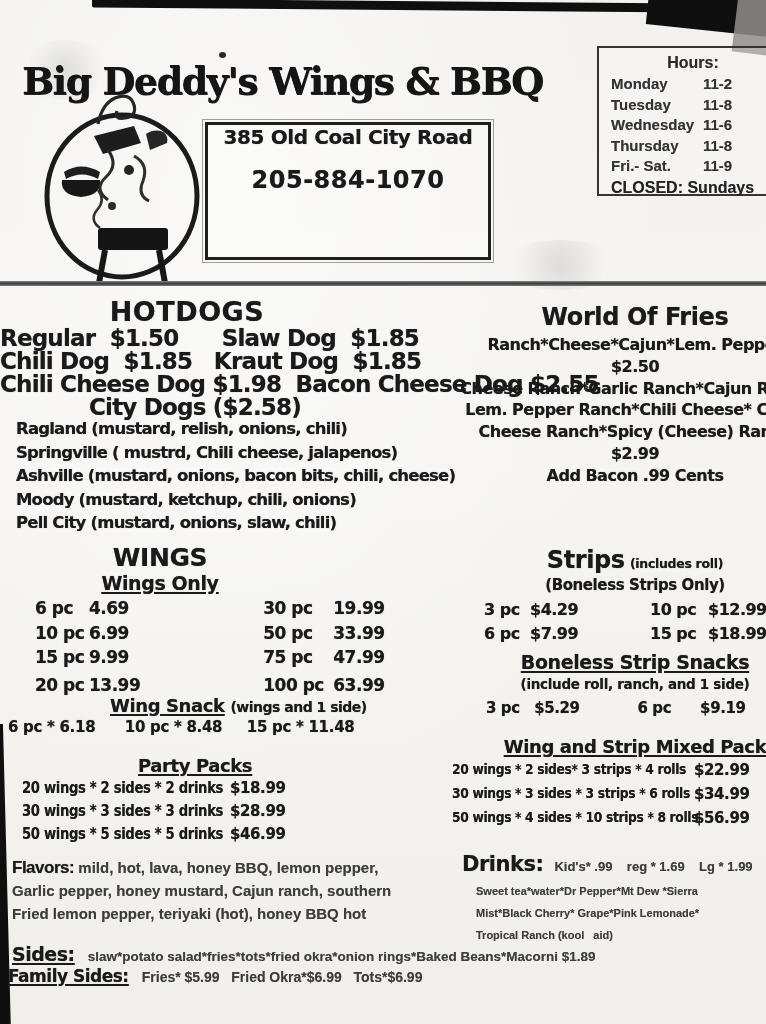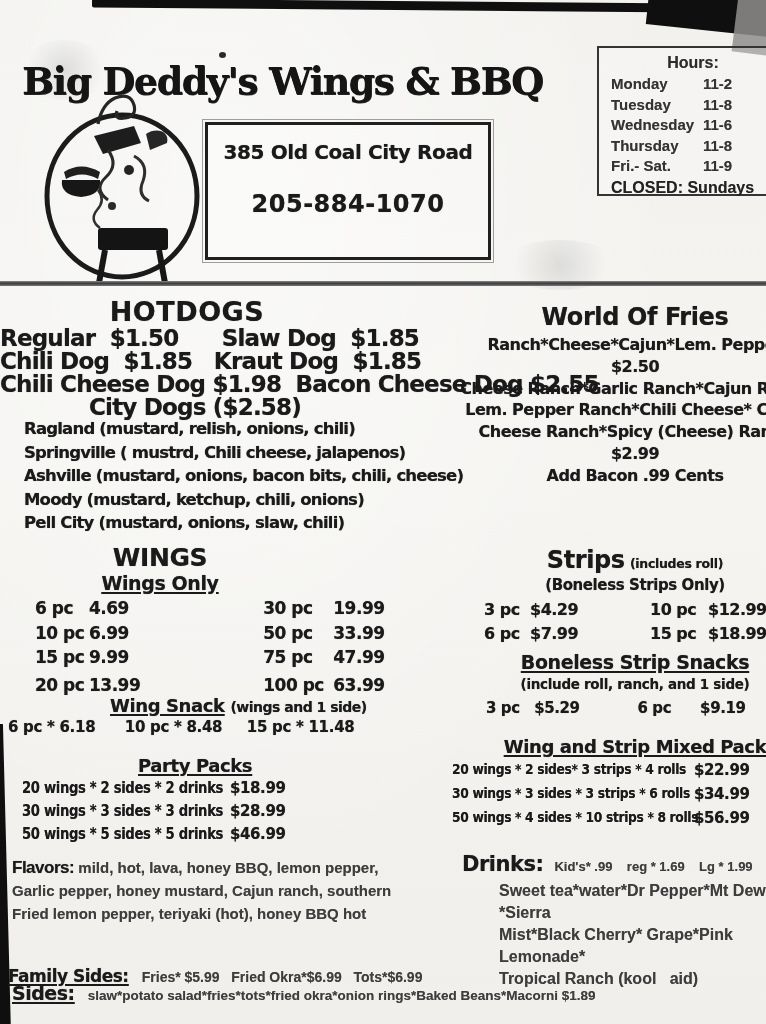--- a/index.html
+++ b/index.html
@@ -23,31 +23,31 @@
   .pre{white-space:pre;}
   .u{text-decoration:underline; text-decoration-thickness:2px; text-underline-offset:2px;}
   .abs{position:absolute;}
   .ctr{text-align:center;}
   .squish{display:inline-block; transform:scaleX(.88); transform-origin:0 50%;}
   
   .title{left:10px; top:58px; font-family:"DejaVu Serif", serif; font-weight:900; font-size:38px; letter-spacing:-1.5px; color:#151515; text-shadow:.5px .5px 0 #222;margin-left:12px;}
   .title-dot{left:219px; top:52px; width:7px; height:6px; background:#2a2a2a; border-radius:50%;}
   .addr-box{left:205px; top:122px; width:280px; height:132px; border:3px solid #1f1f1f; outline:1px solid #9f9e9b; outline-offset:2px; text-align:center; background:rgba(255,255,255,.25);}
   .addr-line{font-size:20px; line-height:25px;}
-  .addr-box .pad{padding-top:15px;}
-  .phone{font-size:24px; margin-top:25px; letter-spacing:.5px;}
+  .addr-box .pad{}
+  .phone{font-size:24px; margin-top:16px; letter-spacing:.5px;}
   .hours-box{left:597px; top:46px; width:190px; height:150px; border:2px solid #343434; padding:6px 10px 6px 12px; box-sizing:border-box; background:rgba(255,255,255,.2);}
   .hours-title{font-size:16px; text-align:center; color:#2c2c2c; margin-bottom:2px;}
   .hrow{display:grid; grid-template-columns:92px auto; font-size:15px; line-height:20.5px; color:#333;}
   .hours-closed{font-size:16px; color:#222; margin-top:2px;}
   .divider{left:0; top:281px; width:766px; height:5px; background:linear-gradient(180deg,#8a8a8a,#3a3a3a 45%,#777);}
   
   .hotdogs-title{left:37px; top:296px; width:300px; font-size:27px; letter-spacing:.5px;}
   .hd-lines{left:0; top:327px; width:390px; line-height:23px; font-size:23px; letter-spacing:-.8px;}
-  .hd-city{left:24px; top:417px; line-height:23.5px; font-size:16.5px; letter-spacing:-.8px;}
+  .hd-city{left:16px; top:417px; line-height:23.5px; font-size:16.5px; letter-spacing:-.8px;}
   .wings-title{left:10px; top:543px; width:300px; font-size:25px;}
   .wings-sub{left:10px; top:572px; width:300px; font-size:19px;}
   .wings-cols{left:35px; top:596px; display:flex; gap:28px;}
   .wcol .wrow{display:grid; grid-template-columns:54px auto; font-size:17px; line-height:24.5px; letter-spacing:-.5px;}
   .wcol.right .wrow{grid-template-columns:70px auto;}
   .wcol.right{margin-left:95px;}
   .snack-head{left:110px; top:695px; font-size:18px;}
   .snack-note{font-size:14px; letter-spacing:-.5px;}
   .snack-line{left:8px; top:718px; font-size:15px; letter-spacing:-.3px;}
   .party-head{left:110px; top:755px; font-size:18px;margin-left:28px;}
@@ -69,23 +69,23 @@
   .bss-head{left:440px; top:651px; width:390px; font-size:19px;}
   .bss-note{left:440px; top:676px; width:390px; font-size:13.5px; letter-spacing:-.3px;}
   .bss-line{left:486px; top:699px; font-size:15px;}
   .mix-head{left:440px; top:736px; width:390px; font-size:18px;}
   .mix-rows{left:452px; top:761px;}
   .mrow{position:relative; height:24px; font-size:14px; letter-spacing:-.4px;}
   .mrow .price{position:absolute; left:242px; top:0; transform:none; font-size:15px;}
   .drinks-head{left:462px; top:852px;}
   .drinks-head .lbl{font-size:21px; letter-spacing:-.5px;}
   .drinks-head .sizes{font-size:13px; margin-left:6px;}
-  .drinks-lines{left:499px; top:880px; font-size:16px; line-height:22px;}
-  
-  .sides-row{left:12px; top:982px;}
+  .drinks-lines{left:476px; top:880px; font-size:11px; line-height:22px;}
+  
+  .sides-row{left:12px; top:943px;}
   .sides-row .lbl{font-size:19px; letter-spacing:-.5px;}
   .sides-row .txt{font-size:13.5px; margin-left:8px;}
   .family-row{left:8px; top:966px;}
   .family-row .lbl{font-size:17px; letter-spacing:-.5px;}
   .family-row .txt{font-size:14px; margin-left:8px;}
   .family-line2{left:115px; top:991px; font-size:14px;}
 </style>
 </head>
 <body>
 

